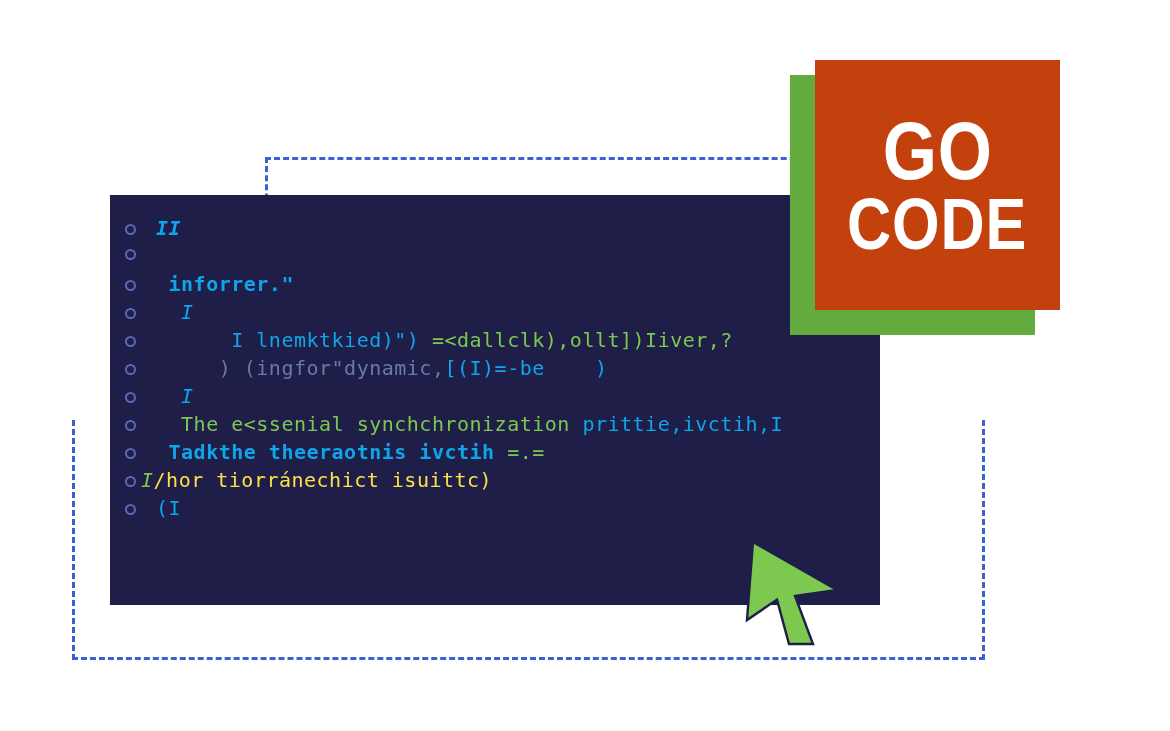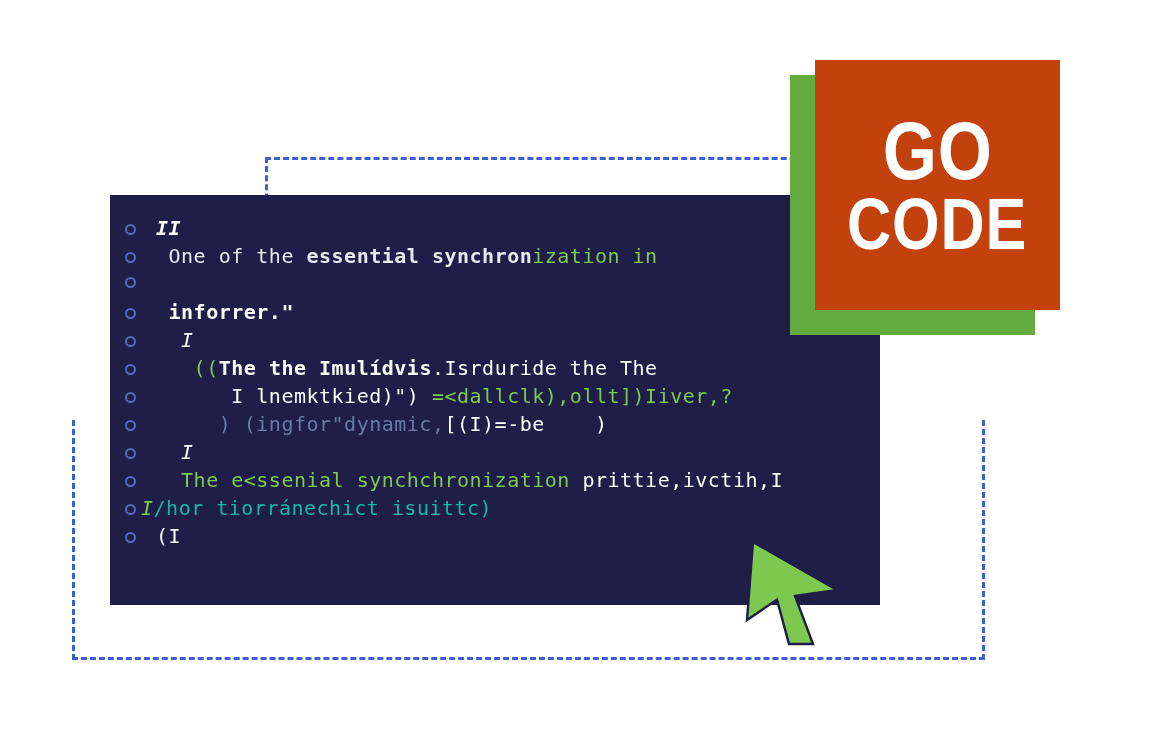--- a/index.html
+++ b/index.html
@@ -67,23 +67,23 @@
 
     .code-content {
       font-size: 20px;
       line-height: 26px;
       white-space: pre;
       letter-spacing: 0.5px;
     }
 
     .c-white { color: #e8e8f0; }
     .c-green { color: #7dc94f; }
-    .c-blue { color: #ffffff; }
+    .c-blue { color: #0ea5e9; }
     .c-gray { color: #6a7aa8; }
-    .c-teal { color: #14b8a6; }
+    .c-teal { color: #fde047; }
     .italic { font-style: italic; }
     .bold { font-weight: bold; }
 
     .logo-green-bg {
       position: absolute;
       top: 75px;
       left: 790px;
       width: 245px;
       height: 260px;
       background: #64ab3f;
@@ -131,52 +131,48 @@
 <div class="dashed-box-top"></div>
 <div class="dashed-box-bottom"></div>
 
 <div class="code-panel">
 <div class="code-line">
       <div class="gutter-circle"></div>
       <div class="code-content"><span class="c-blue italic bold">II</span></div>
     </div>
     <div class="code-line">
       <div class="gutter-circle"></div>
-      <div class="code-content"><span class="c-white"> One of the </span><span class="c-white bold">essential synchron</span><span class="c-green">ization in</span></div>
-    </div>
-    <div class="code-line">
-      <div class="gutter-circle"></div>
     </div>
     <div class="code-line">
       <div class="gutter-circle"></div>
       <div class="code-content"><span class="c-blue bold"> inforrer."</span></div>
     </div>
     <div class="code-line">
       <div class="gutter-circle"></div>
       <div class="code-content"><span class="c-blue italic">  I</span></div>
-    </div>
-    <div class="code-line">
-      <div class="gutter-circle"></div>
-      <div class="code-content"><span class="c-green">   ((</span><span class="c-blue bold">The the Imulídvis</span><span class="c-blue">.Isrduride the The</span></div>
     </div>
     <div class="code-line">
       <div class="gutter-circle"></div>
       <div class="code-content"><span class="c-blue">      I lnemktkied)") </span><span class="c-green">=&lt;dallclk),ollt])Iiver,?</span></div>
     </div>
     <div class="code-line">
       <div class="gutter-circle"></div>
       <div class="code-content"><span class="c-gray">     ) (ingfor"dynamic,</span><span class="c-blue">[(I)=-</span><span class="c-blue">be    )</span></div>
     </div>
     <div class="code-line">
       <div class="gutter-circle"></div>
       <div class="code-content"><span class="c-blue italic">  I</span></div>
     </div>
     <div class="code-line">
       <div class="gutter-circle"></div>
       <div class="code-content"><span class="c-green">  The e&lt;ssenial synchchronization </span><span class="c-blue">prittie,ivctih,I</span></div>
+    </div>
+    <div class="code-line">
+      <div class="gutter-circle"></div>
+      <div class="code-content"><span class="c-blue bold"> Tadkthe theeraotnis ivctih </span><span class="c-green">=.=</span></div>
     </div>
     <div class="code-line">
       <div class="gutter-circle"></div>
       <div class="code-content" style="margin-left: -15px;"><span class="c-green italic">I</span><span class="c-teal">/hor tiorránechict isuittc)</span></div>
     </div>
     <div class="code-line">
       <div class="gutter-circle"></div>
       <div class="code-content"><span class="c-blue">(I</span></div>
     </div>
   </div>

